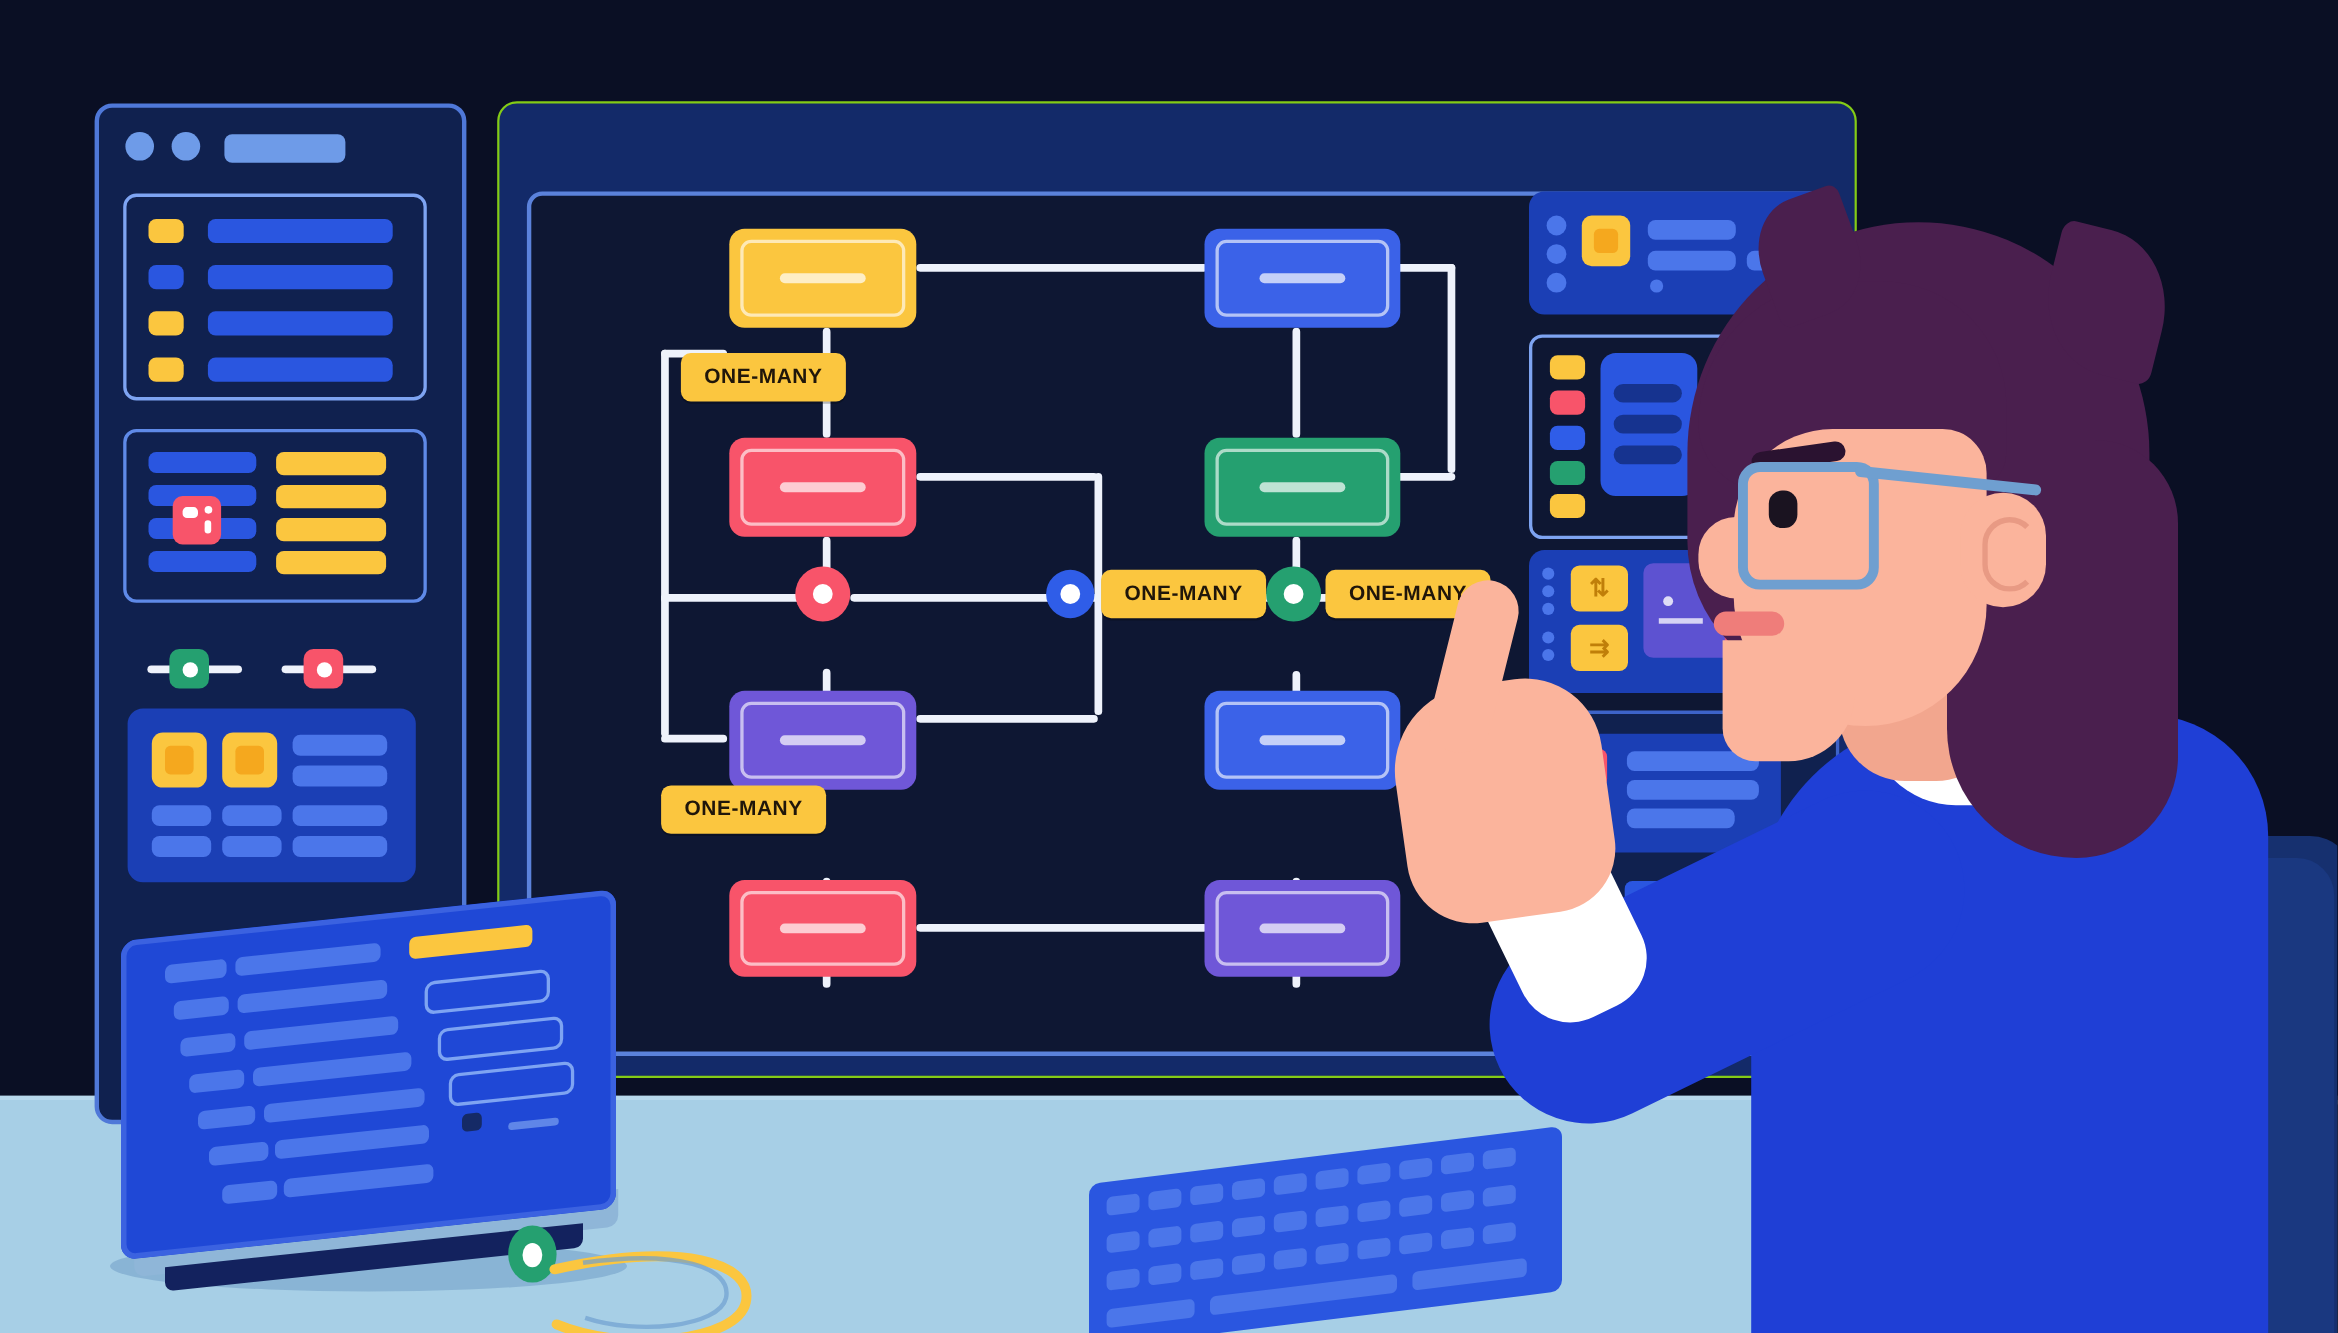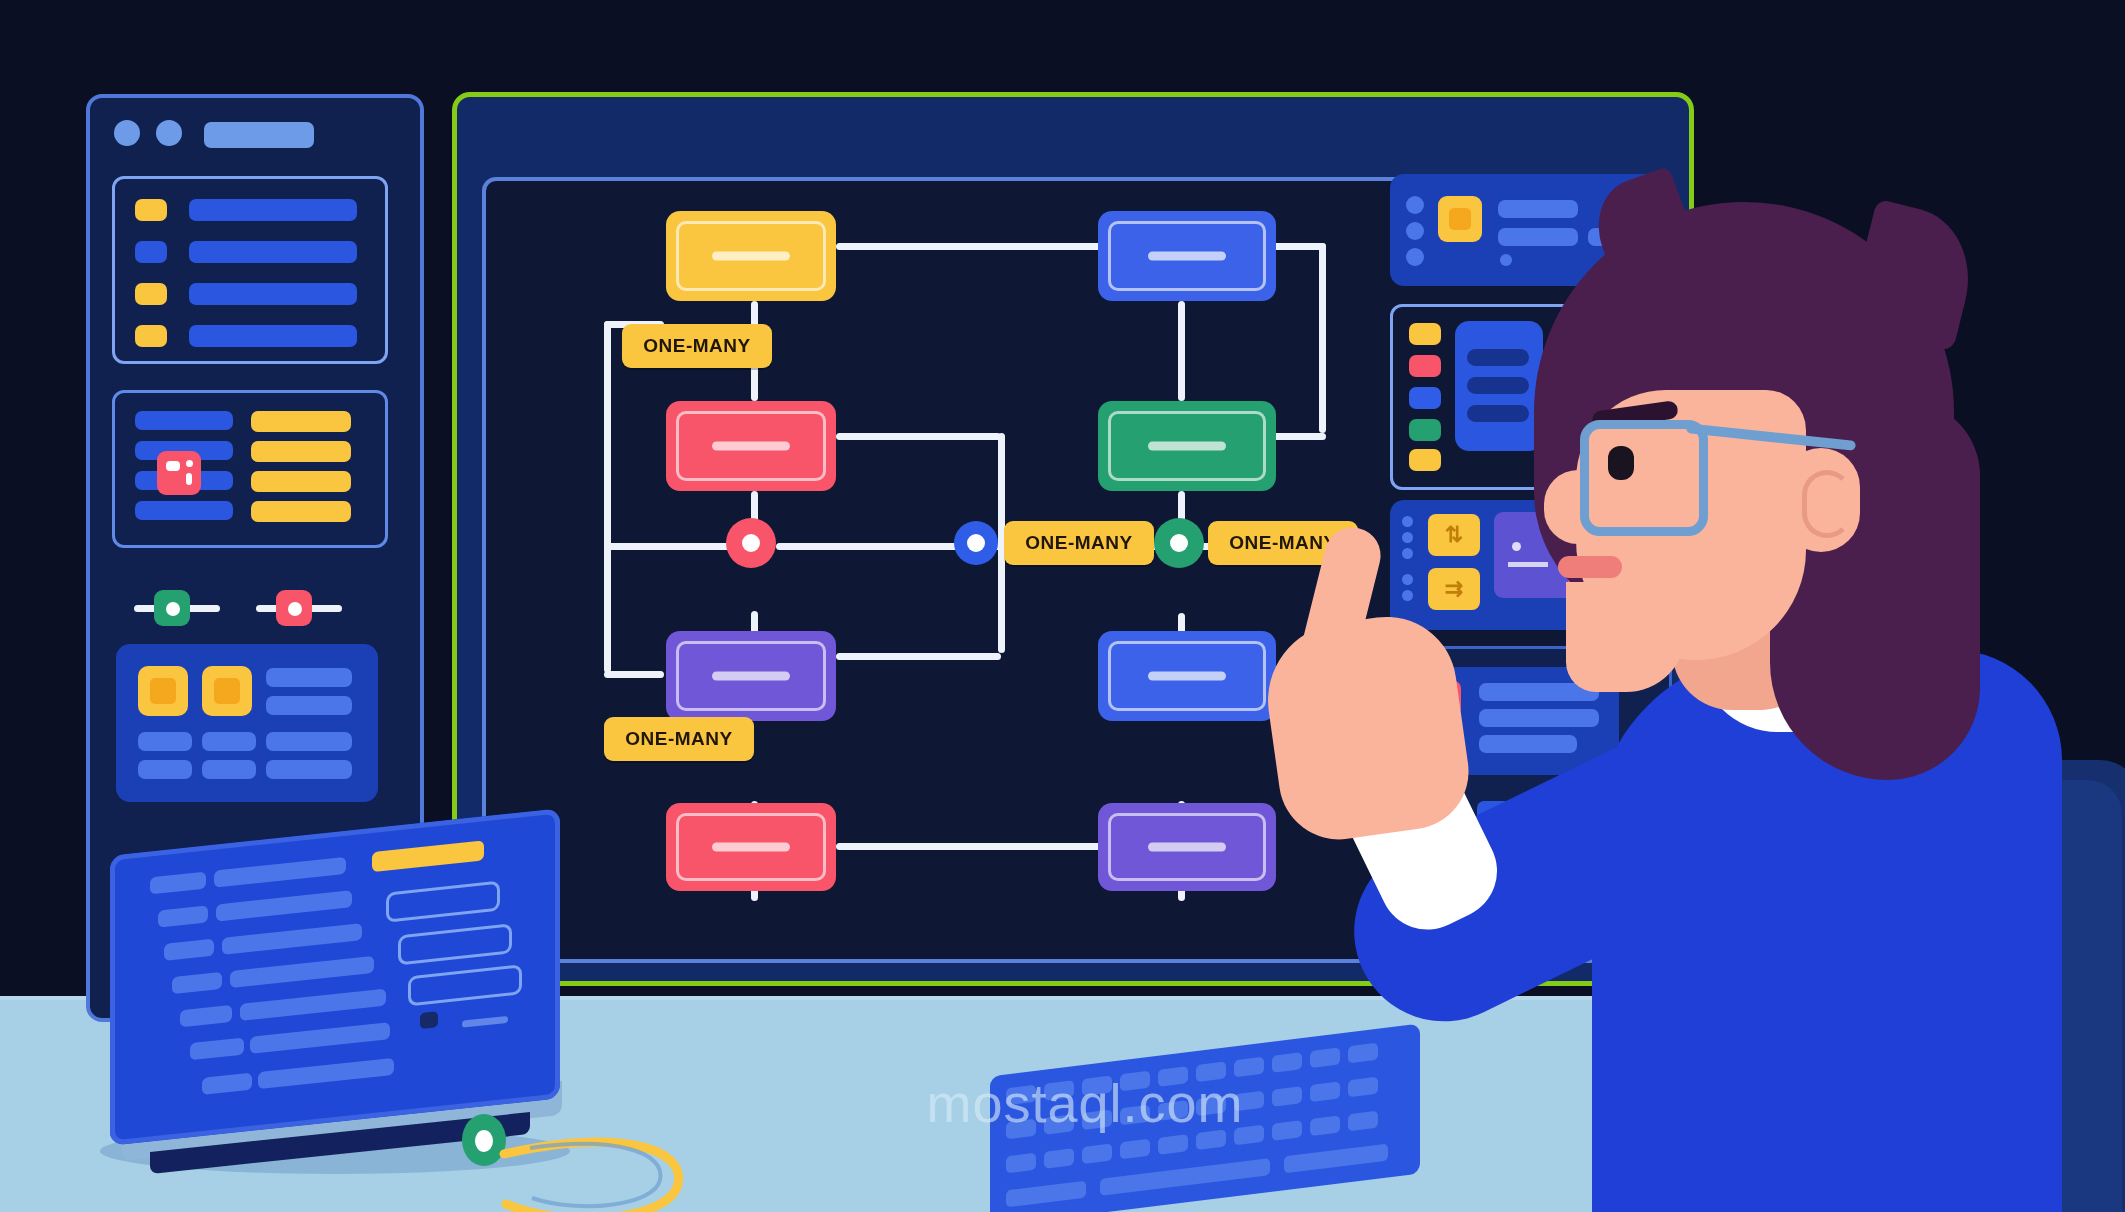--- a/index.html
+++ b/index.html
@@ -23,21 +23,21 @@
   .bar-bl{position:absolute;border-radius:7px;background:#2f5de8;}
   .dot{position:absolute;border-radius:50%;}
   .outline{position:absolute;border-radius:12px;border:3px solid #7ea4f2;}
 
   
   #left-monitor{left:86px;top:94px;width:330px;height:920px;}
   .lm-dot{width:26px;height:26px;background:#6e9be8;}
 
   
   #center-monitor{position:absolute;left:452px;top:92px;width:1232px;height:884px;
-      border-radius:18px;border:5px solid #84cc16;background:#132a69;}
+      border-radius:18px;border:2px solid #84cc16;background:#132a69;}
   #center-canvas{position:absolute;left:25px;top:80px;width:1178px;height:778px;
       border-radius:14px;border:4px solid #5b82db;background:#0e1733;overflow:hidden;}
   .tl{position:absolute;top:122px;width:68px;height:34px;border-radius:9px;}
 
   
   .node{position:absolute;border-radius:14px;}
   .node .inner{position:absolute;left:10px;top:10px;right:10px;bottom:10px;
       border-radius:10px;border:3px solid rgba(255,255,255,.62);}
   .node .dash{position:absolute;left:50%;top:50%;transform:translate(-50%,-50%);
       width:78px;height:9px;border-radius:5px;background:rgba(255,255,255,.7);}
@@ -430,16 +430,15 @@
     <div style="position:absolute;left:168px;top:226px;width:26px;height:34px;background:#1a1320;border-radius:12px;"></div>
 
     <div style="position:absolute;left:140px;top:200px;width:110px;height:98px;border:9px solid #6f9fd0;border-radius:20px;"></div>
     <div style="position:absolute;left:246px;top:212px;width:170px;height:10px;background:#6f9fd0;border-radius:6px;transform:rotate(6deg);"></div>
 
     <div style="position:absolute;left:342px;top:228px;width:78px;height:104px;background:#fbb49c;border-radius:40px;"></div>
     <div style="position:absolute;left:362px;top:250px;width:40px;height:58px;border:5px solid #e89a84;border-radius:28px;border-right-color:transparent;"></div>
   </div>
 
   <div id="watermark">
-    <div id="wm-en">mostaql.com</div>
   </div>
 
 </div>
 
 </body></html>

